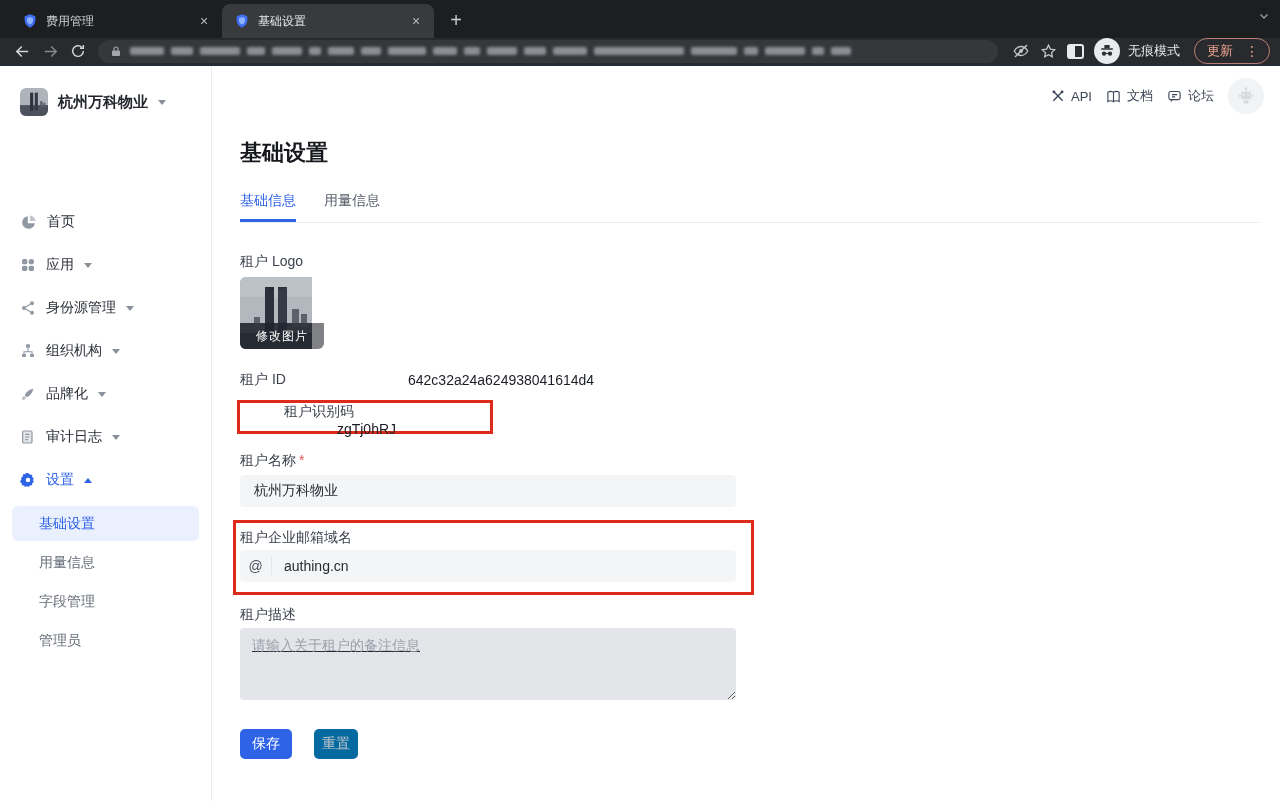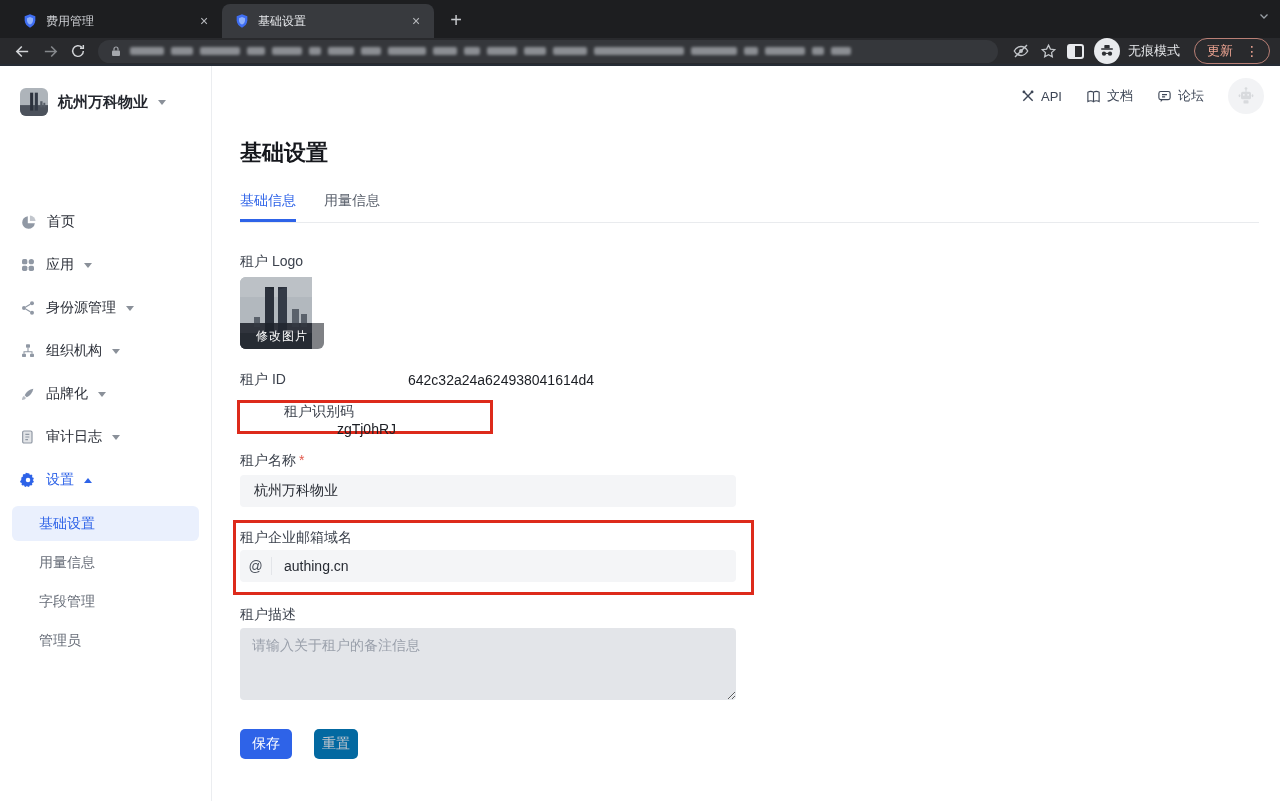--- a/index.html
+++ b/index.html
@@ -46,21 +46,21 @@
   .mitem { height:22px; margin-bottom:21px; display:flex; align-items:center; padding-left:20px; gap:10px; color:#2b2f38; font-size:14px; }
   .mitem .mic { color:#9098a4; }
   .mitem.active { color:#2e63e8; }
   .mitem.active .mic { color:#2e63e8; }
   .submenu { position:absolute; top:440px; left:0; right:0; }
   .sitem { height:35px; margin:0 12px 4px 12px; display:flex; align-items:center; padding-left:27px; border-radius:6px;
     font-size:14px; color:#676d78; }
   .sitem.selected { background:#eaf0fd; color:#2e63e8; }
 
   .main { flex:1; position:relative; }
-  .quicklinks { position:absolute; top:12px; right:16px; display:flex; align-items:center; gap:24px; }
+  .quicklinks { position:absolute; top:12px; right:16px; display:flex; align-items:center; gap:14px; }
   .qlink { display:flex; align-items:center; gap:6px; color:#3d4656; font-size:13px; }
   .avatar { width:36px; height:36px; border-radius:50%; background:#f2f3f5; display:flex; align-items:center; justify-content:center; }
 
   .pagetitle { position:absolute; left:28px; top:72px; font-size:22px; font-weight:700; color:#16181d; }
   .tabsrow { position:absolute; left:28px; right:21px; top:126px; height:31px; border-bottom:1px solid #e9ebee; display:flex; gap:28px; }
   .ptab { font-size:14px; color:#575e6a; padding-bottom:12px; }
   .ptab.active { color:#2e63e8; border-bottom:3px solid #2e63e8; }
 
   .flabel { font-size:14px; color:#3c424d; }
   .req { color:#e2594c; margin-left:3px; }
@@ -83,21 +83,21 @@
   .nameInput { position:absolute; left:28px; top:409px; width:496px; height:32px; padding:0 14px; }
 
   .redbox2 { position:absolute; left:21px; top:454px; width:521px; height:75px; border:3px solid #dd2a1b; padding:6px 0 0 4px; }
   .emailGroup { margin-top:3px; width:496px; height:32px; background:#f4f5f7; border-radius:4px; display:flex; align-items:center; }
   .emailPrefix { width:32px; text-align:center; font-size:14px; color:#4a505b; border-right:1px solid #e3e5e9; line-height:18px; }
   .emailGroup input { flex:1; background:transparent; height:100%; padding:0 12px; }
 
   .descLabel { position:absolute; left:28px; top:540px; }
   .descArea { position:absolute; left:28px; top:562px; width:496px; height:72px; background:#e3e5e9; border:none; outline:none;
     border-radius:4px; resize:both; padding:9px 12px; font-size:14px; color:#272b33;
-    font-family:"Liberation Sans","DejaVu Sans",sans-serif; }
+    font-family:"Liberation Sans","DejaVu Sans",sans-serif;text-decoration:underline; }
   .descArea::placeholder { color:#9aa0ab; }
 
   .btnrow { position:absolute; left:28px; top:663px; display:flex; gap:22px; }
   .btn { height:30px; border-radius:5px; font-size:14px; display:flex; align-items:center; justify-content:center; border:none; }
   .btn.primary { width:52px; background:#2e63e8; color:#fff; }
   .btn.ghost { width:44px; background:#0369a1; color:#c1c5cc; }
 </style>
 </head>
 <body>
 

